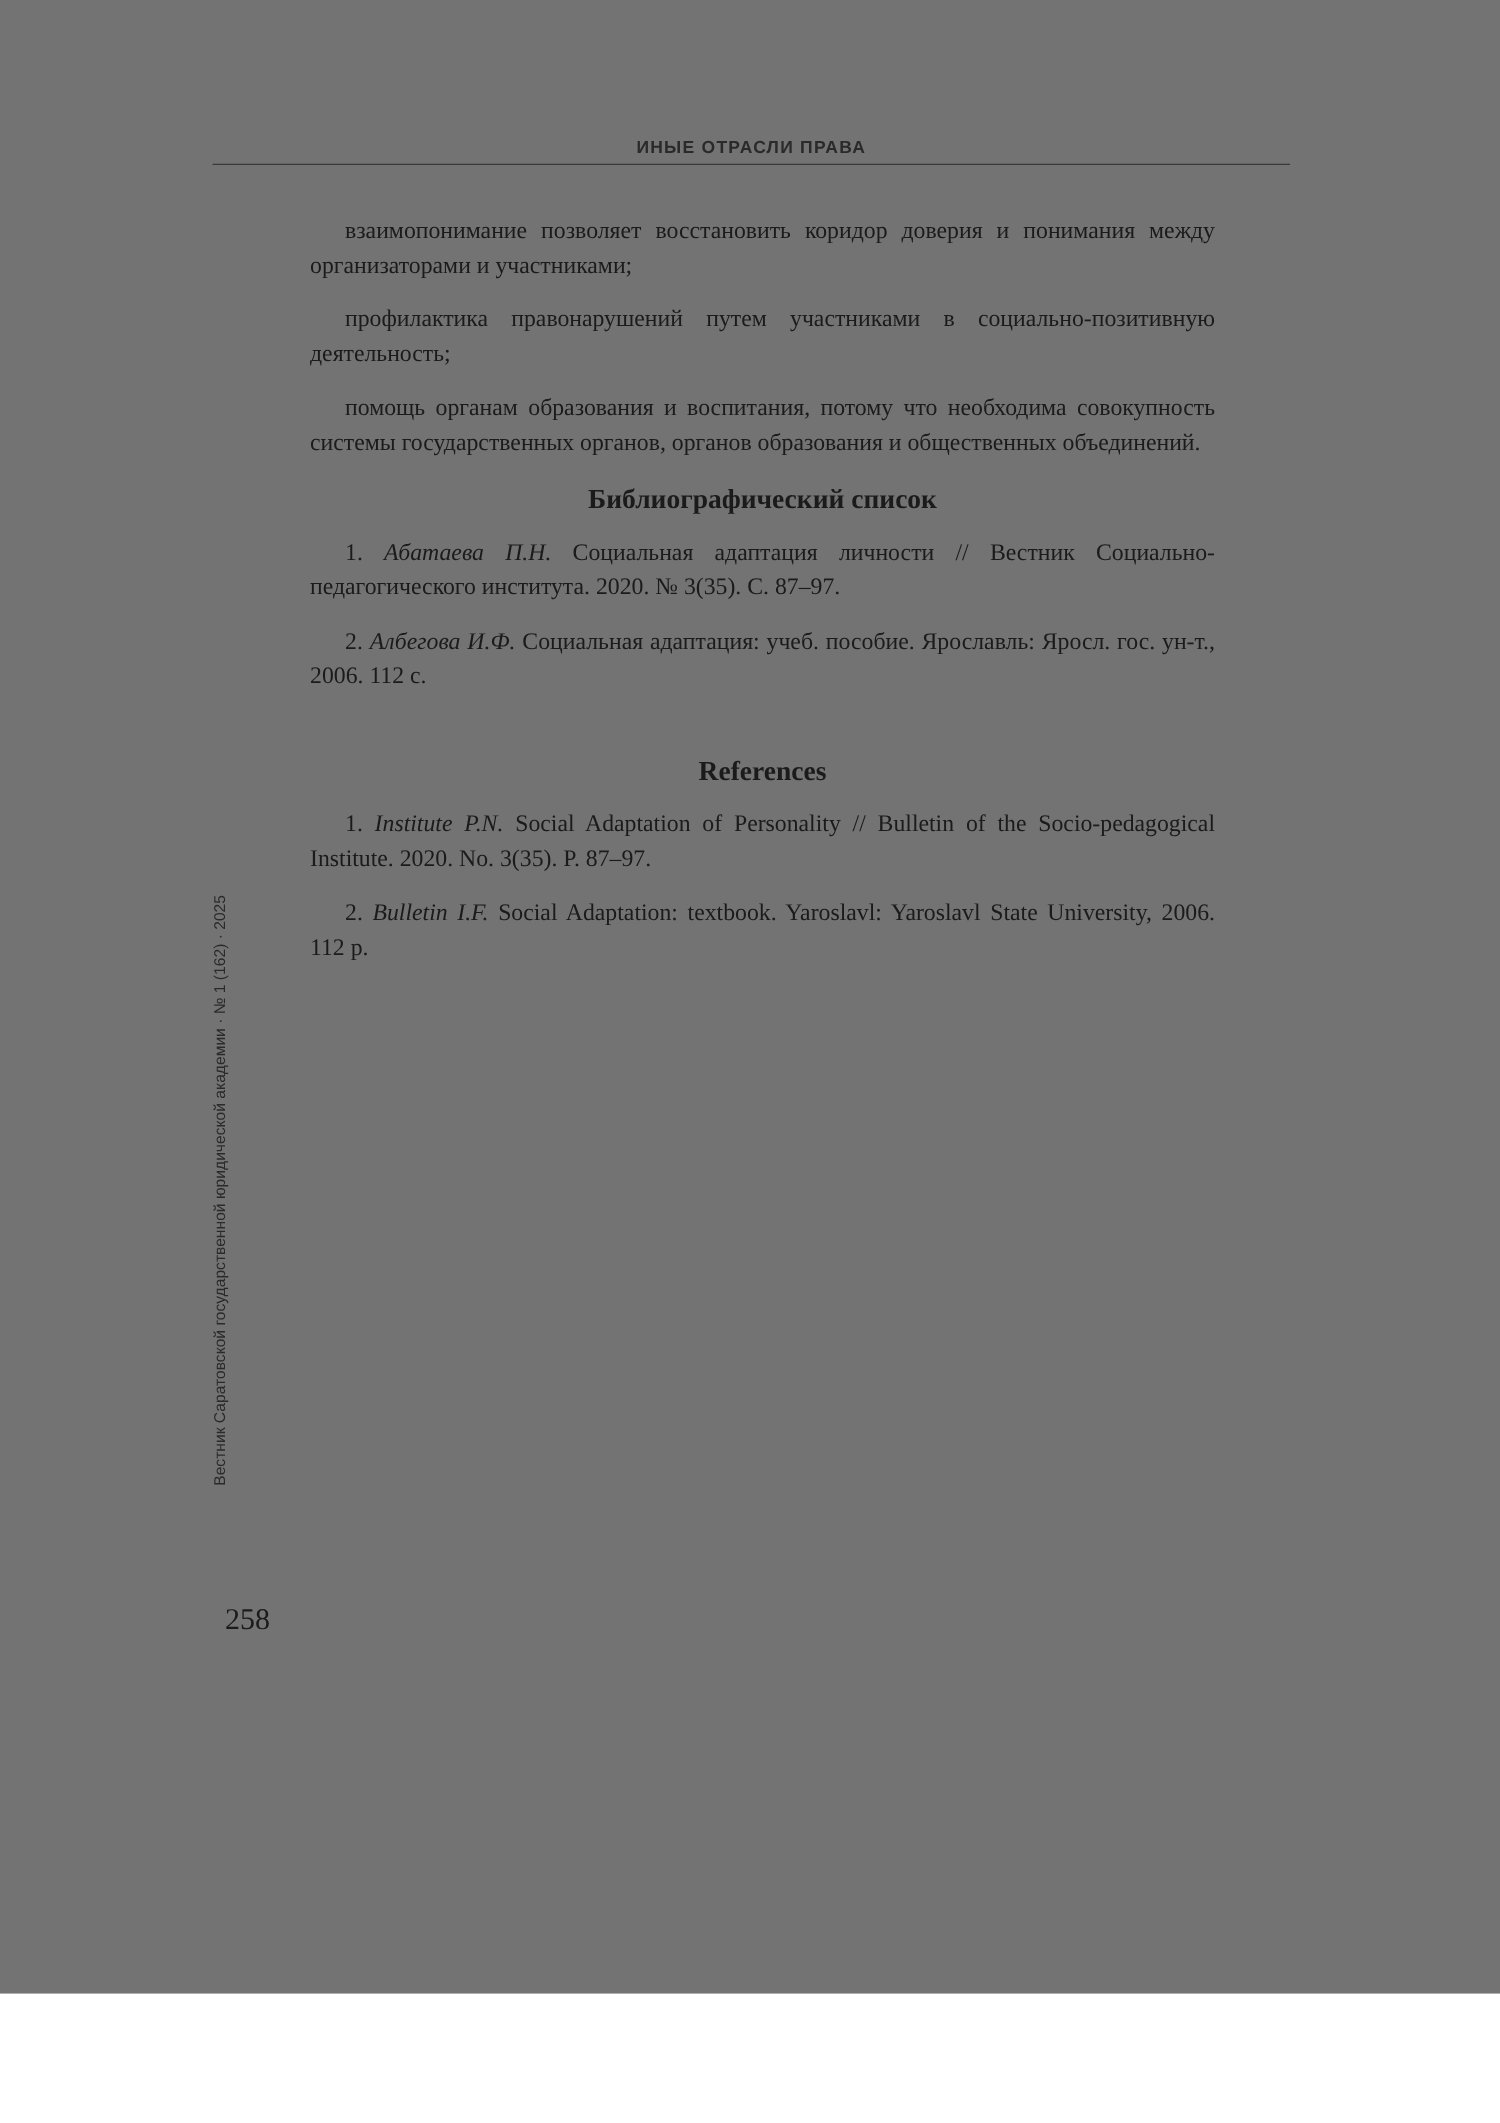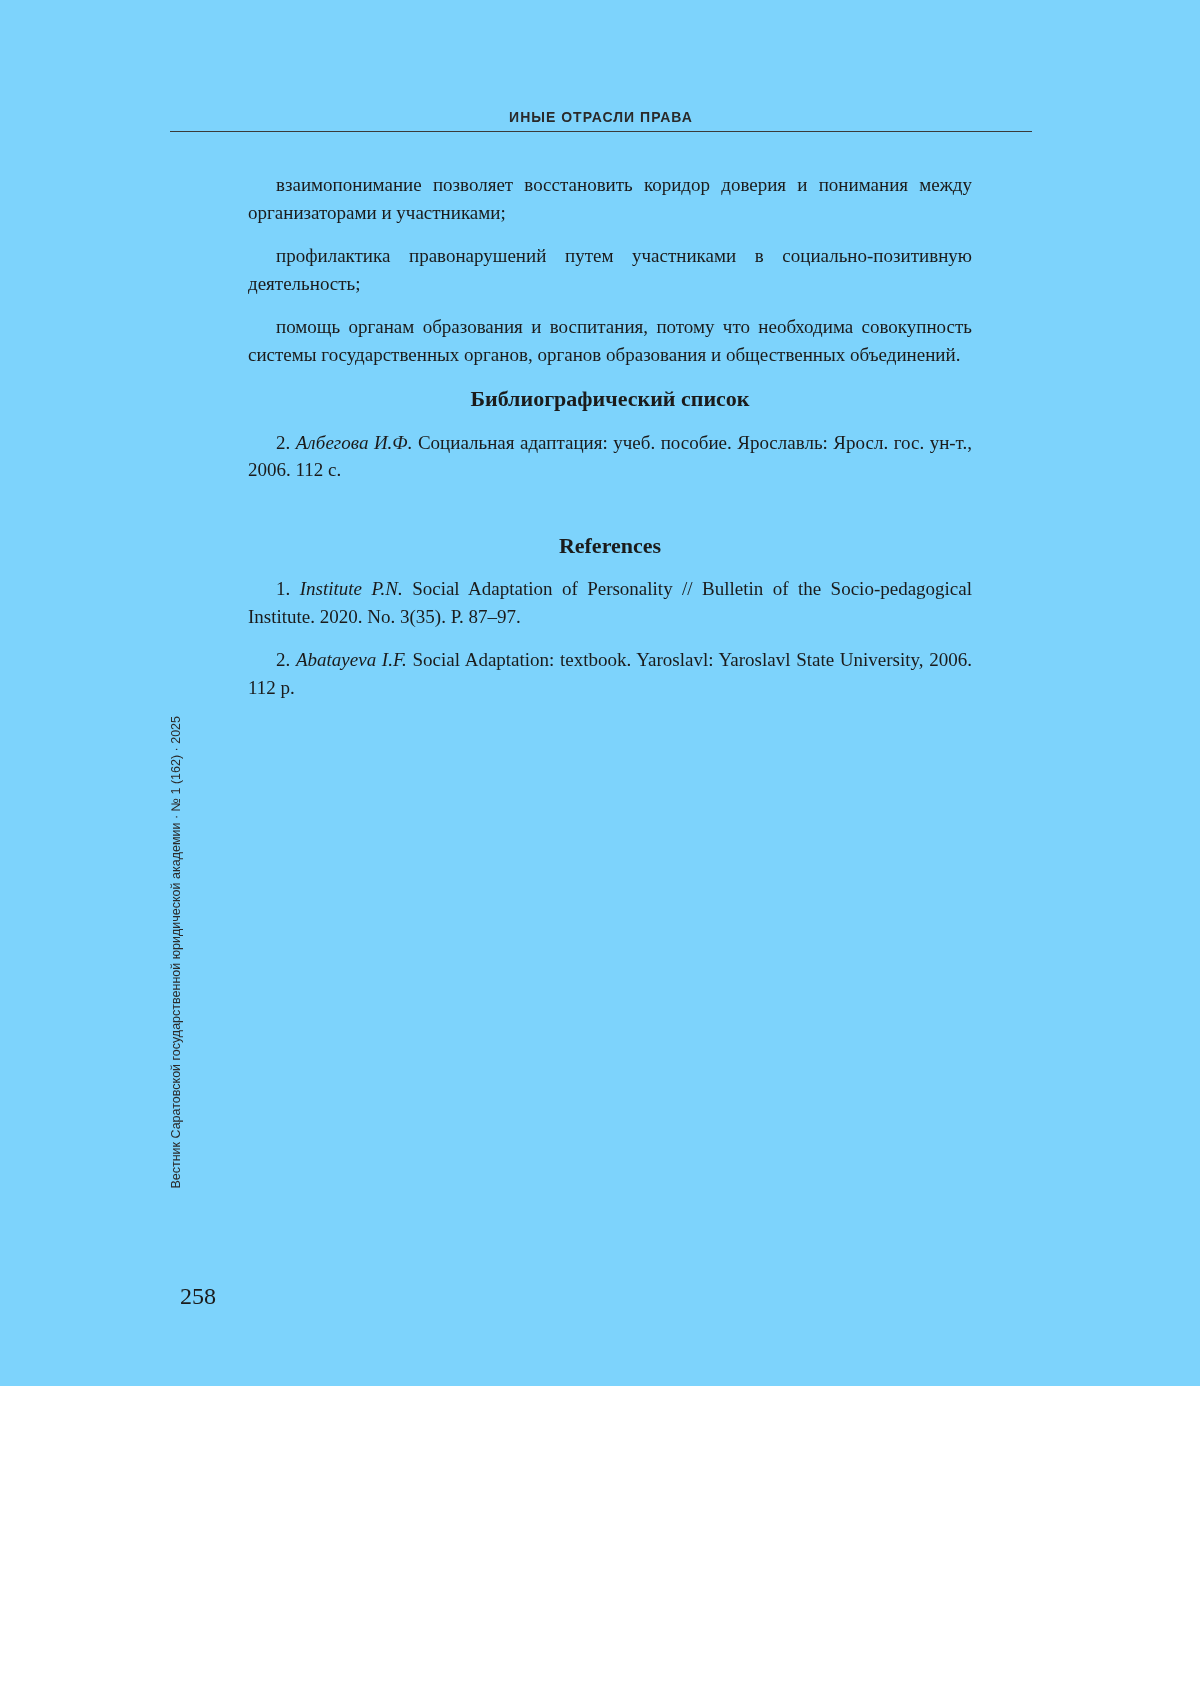--- a/index.html
+++ b/index.html
@@ -3,22 +3,22 @@
 <meta charset="utf-8">
 <style>
   html, body {
     margin: 0;
     padding: 0;
     background: #ffffff;
   }
   .page {
     position: relative;
     width: 1200px;
-    height: 1386px;
-    background: #7dd3fc;
+    height: 1595px;
+    background: #737373;
     font-family: "Liberation Serif", serif;
     color: #1b1b1b;
     overflow: hidden;
   }
   .running-head {
     position: absolute;
     top: 109px;
     left: 170px;
     width: 862px;
     text-align: center;
@@ -94,33 +94,36 @@
   <hr class="head-rule">
 
   <main class="text-block">
 
     <p class="para">взаимопонимание позволяет восстановить коридор доверия и понимания между организаторами и участниками;</p>
     <p class="para">профилактика правонарушений путем участниками в социально-позитивную деятельность;</p>
     <p class="para">помощь органам образования и воспитания, потому что необходима совокупность системы государственных органов, органов образования и общественных объединений.</p>
 
     <h2 class="section-heading">Библиографический список</h2>
 
+    <p class="para ref-item"><span>1.</span>
+      <em>Абатаева П.Н.</em>
+      <span>Социальная адаптация личности // Вестник Социально-педагогического института. 2020. № 3(35). С. 87–97.</span></p>
 
     <p class="para ref-item"><span>2.</span>
       <em>Албегова И.Ф.</em>
       <span>Социальная адаптация: учеб. пособие. Ярославль: Яросл. гос. ун-т., 2006. 112 с.</span></p>
 
     <h2 class="section-heading refs">References</h2>
 
     <p class="para ref-item"><span>1.</span>
       <em>Institute P.N.</em>
       <span>Social Adaptation of Personality // Bulletin of the Socio-pedagogical Institute. 2020. No. 3(35). P. 87–97.</span></p>
 
     <p class="para ref-item"><span>2.</span>
-      <em>Abatayeva I.F.</em>
+      <em>Bulletin I.F.</em>
       <span>Social Adaptation: textbook. Yaroslavl: Yaroslavl State University, 2006. 112 p.</span></p>
 
   </main>
 
   <div class="sidebar-vertical">Вестник Саратовской государственной юридической академии · № 1 (162) · 2025</div>
 
   <div class="page-number">258</div>
 
 </div>
 

